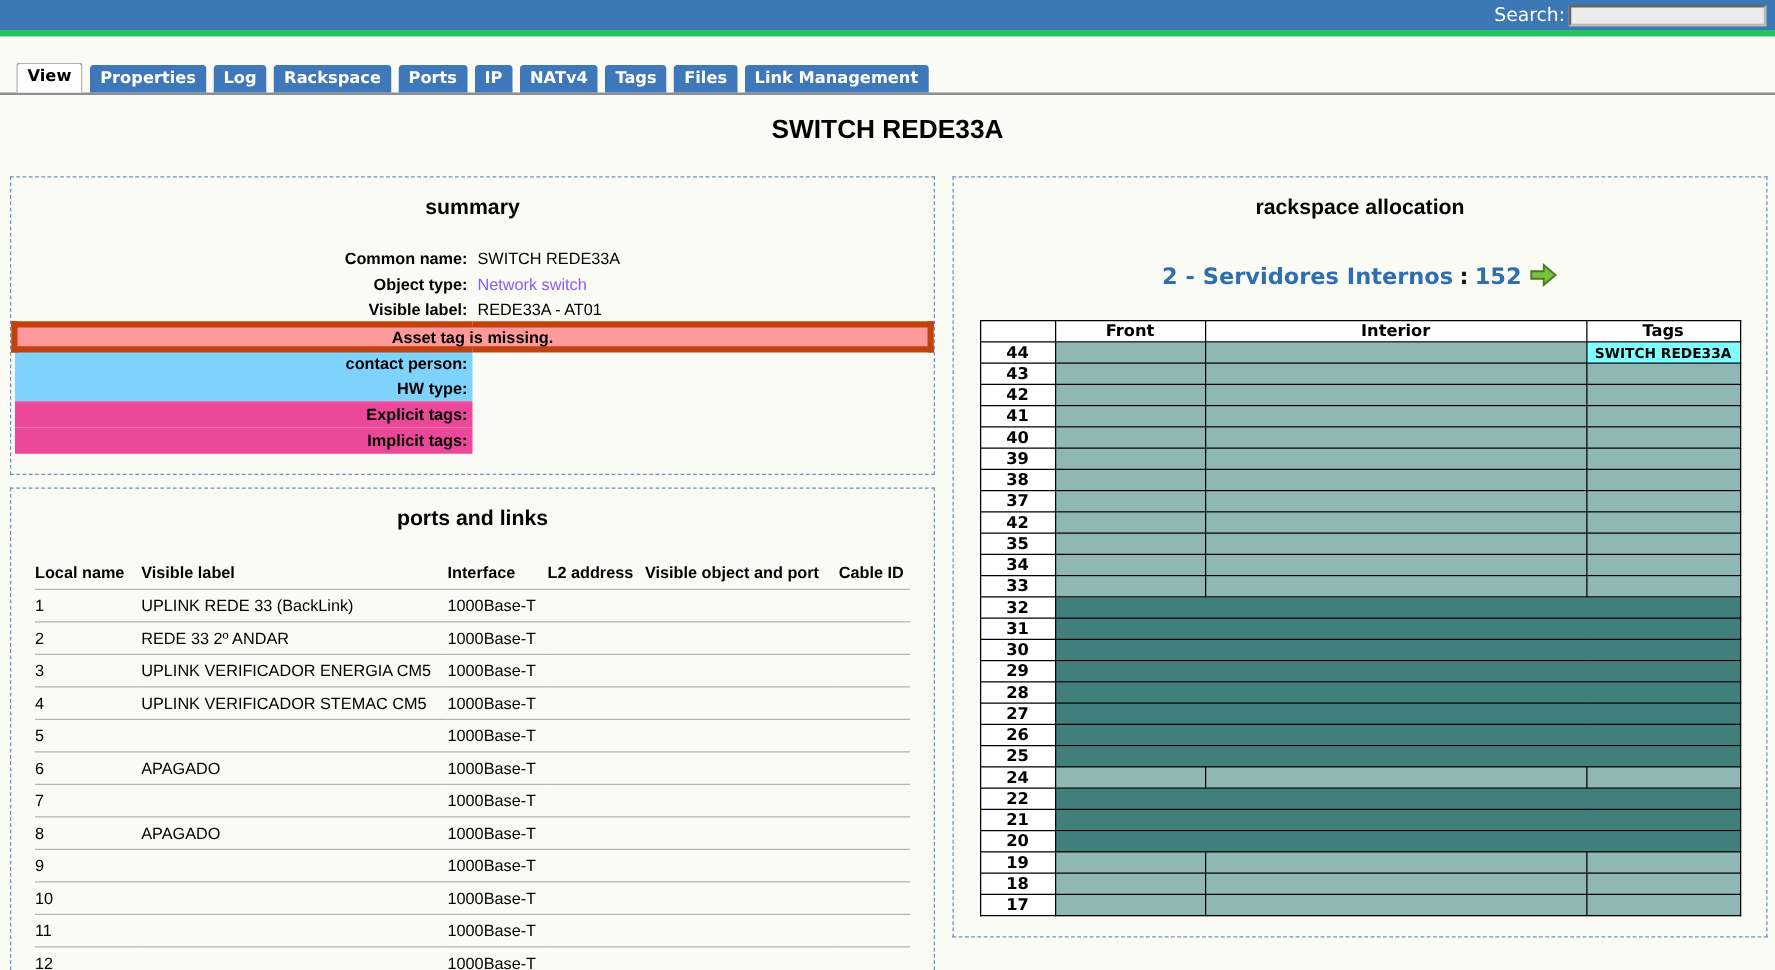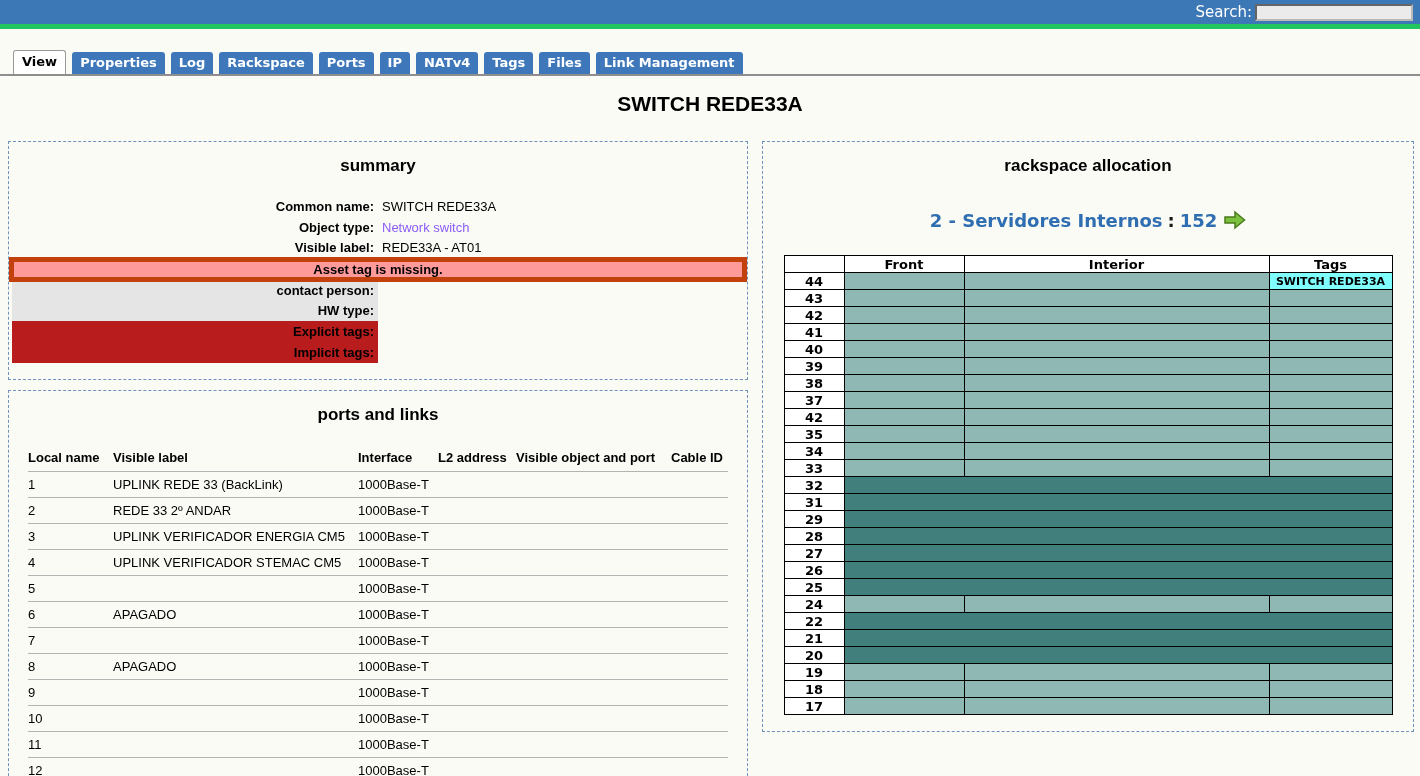--- a/index.html
+++ b/index.html
@@ -52,22 +52,22 @@
   
   .summary-table { width:100%; border-collapse:collapse; font-size:13px; }
   .summary-table td { height:21px; padding:0; vertical-align:middle; }
   .summary-table td.s-label { width:50%; text-align:right; font-weight:bold; padding-right:4px; }
   .summary-table td.s-value { padding-left:4px; text-align:left; }
   .summary-table td.s-value.link { color:#8b5cf6; cursor:pointer; }
   .summary-table tr.warn td {
     background:#ff9a9a; border:5px solid #c2410c;
     text-align:center; font-weight:bold; height:20px;
   }
-  .summary-table td.s-label.yellow { background:#e5e5e5; }
-  .summary-table td.s-label.green  { background:#b91c1c; }
+  .summary-table td.s-label.yellow { background:#7dd3fc; }
+  .summary-table td.s-label.green  { background:#ec4899; }
 
   
   .ports-table { width:700px; margin:0 auto; border-collapse:collapse; font-size:13px; table-layout:fixed; }
   .ports-table th, .ports-table td {
     height:26px; padding:0; border-bottom:1px solid #b3b3b3;
     text-align:left; vertical-align:middle; white-space:nowrap; overflow:hidden;
   }
   .ports-table th { font-weight:bold; }
 
   
@@ -366,20 +366,24 @@
             </tr>
             <tr>
               <th>32</th>
               <td colspan="3" style="background: rgb(65, 127, 124);"></td>
             </tr>
             <tr>
               <th>31</th>
               <td colspan="3" style="background: rgb(65, 127, 124);"></td>
             </tr>
             <tr>
+              <th>30</th>
+              <td colspan="3" style="background: rgb(65, 127, 124);"></td>
+            </tr>
+            <tr>
               <th>29</th>
               <td colspan="3" style="background: rgb(65, 127, 124);"></td>
             </tr>
             <tr>
               <th>28</th>
               <td colspan="3" style="background: rgb(65, 127, 124);"></td>
             </tr>
             <tr>
               <th>27</th>
               <td colspan="3" style="background: rgb(65, 127, 124);"></td>

